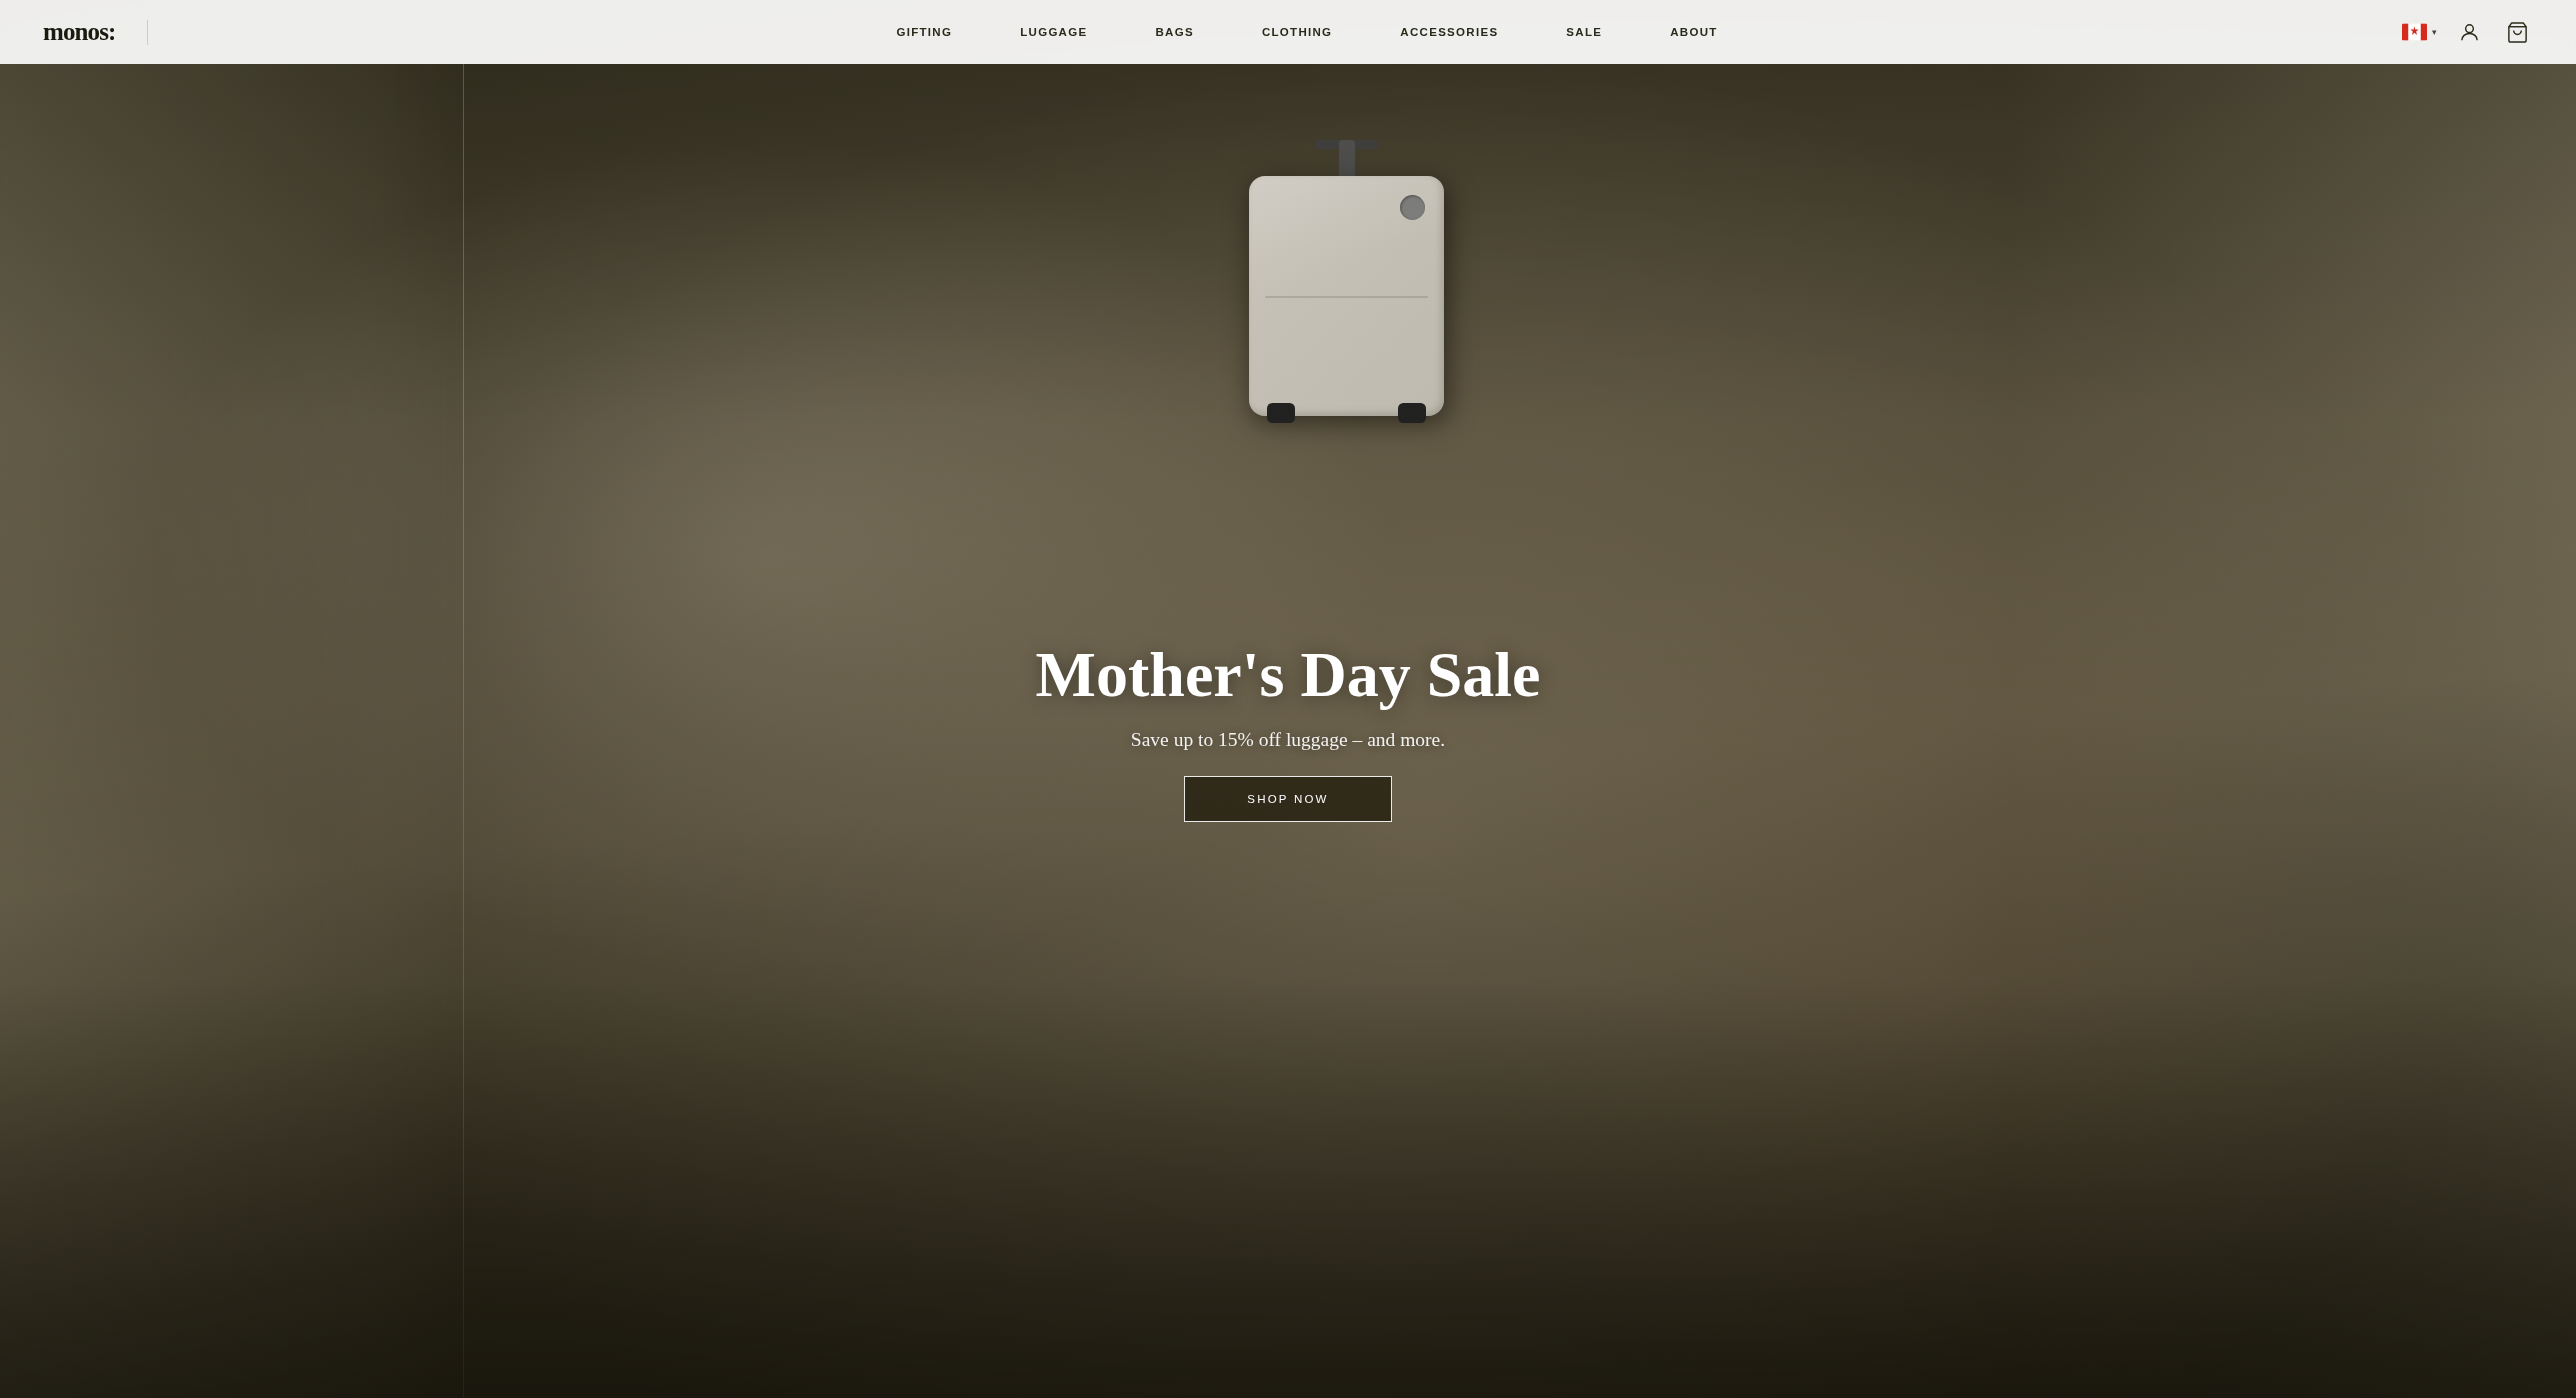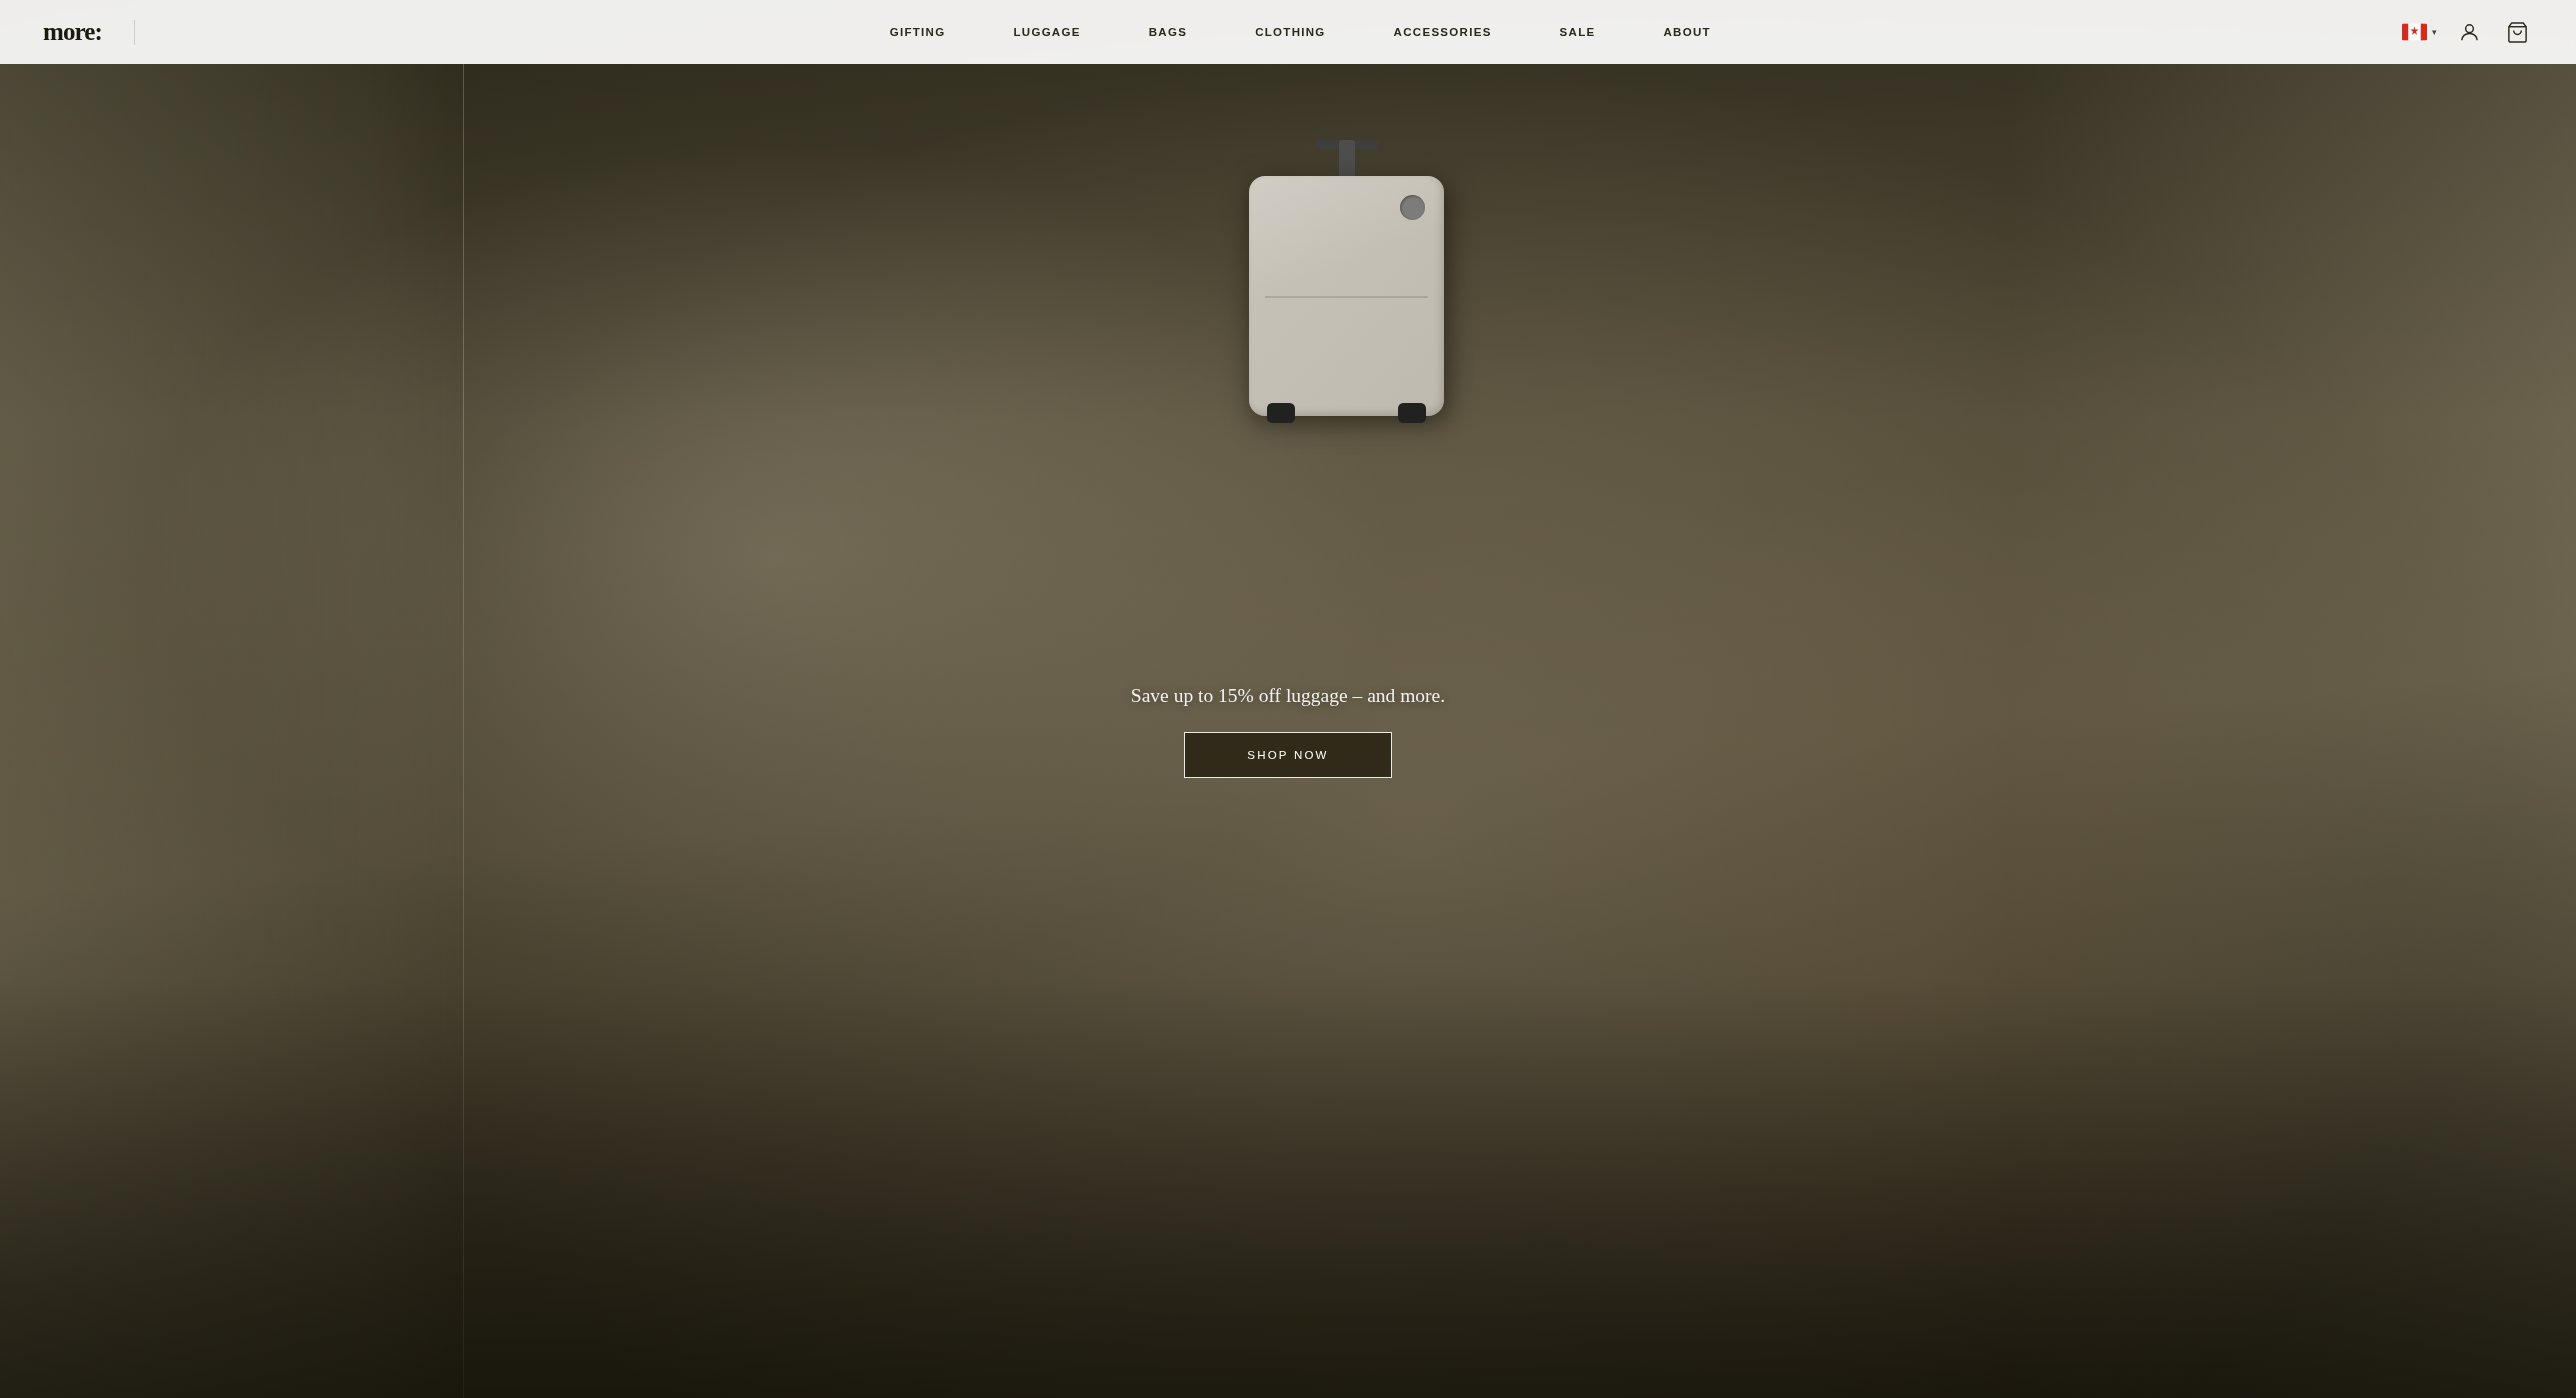--- a/index.html
+++ b/index.html
@@ -339,21 +339,21 @@
       <div class="luggage-line"></div>
       <div class="luggage-wheel-left"></div>
       <div class="luggage-wheel-right"></div>
     </div>
   </div>
 
   <div class="hero-overlay"></div>
 
   <nav class="navbar">
     <a class="logo" href="#">
-      <span>more:</span>
+      <span>monos:</span>
     </a>
 
     <div class="nav-divider"></div>
 
     <div class="nav-links">
       <a class="nav-link" href="#">GIFTING</a>
       <a class="nav-link" href="#">LUGGAGE</a>
       <a class="nav-link" href="#">BAGS</a>
       <a class="nav-link" href="#">CLOTHING</a>
       <a class="nav-link" href="#">ACCESSORIES</a>
@@ -387,19 +387,20 @@
         <svg viewBox="0 0 24 24">
           <path d="M6 2L3 6v14a2 2 0 002 2h14a2 2 0 002-2V6l-3-4z"></path>
           <line x1="3" y1="6" x2="21" y2="6"></line>
           <path d="M16 10a4 4 0 01-8 0"></path>
         </svg>
       </button>
     </div>
   </nav>
 
   <div class="hero-content">
+    <h1 class="hero-title">Mother's Day Sale</h1>
 
     <p class="hero-subtitle">Save up to 15% off luggage – and more.</p>
 
     <a class="shop-btn" href="#">SHOP NOW</a>
   </div>
 </div>
 
 
 </body></html>

